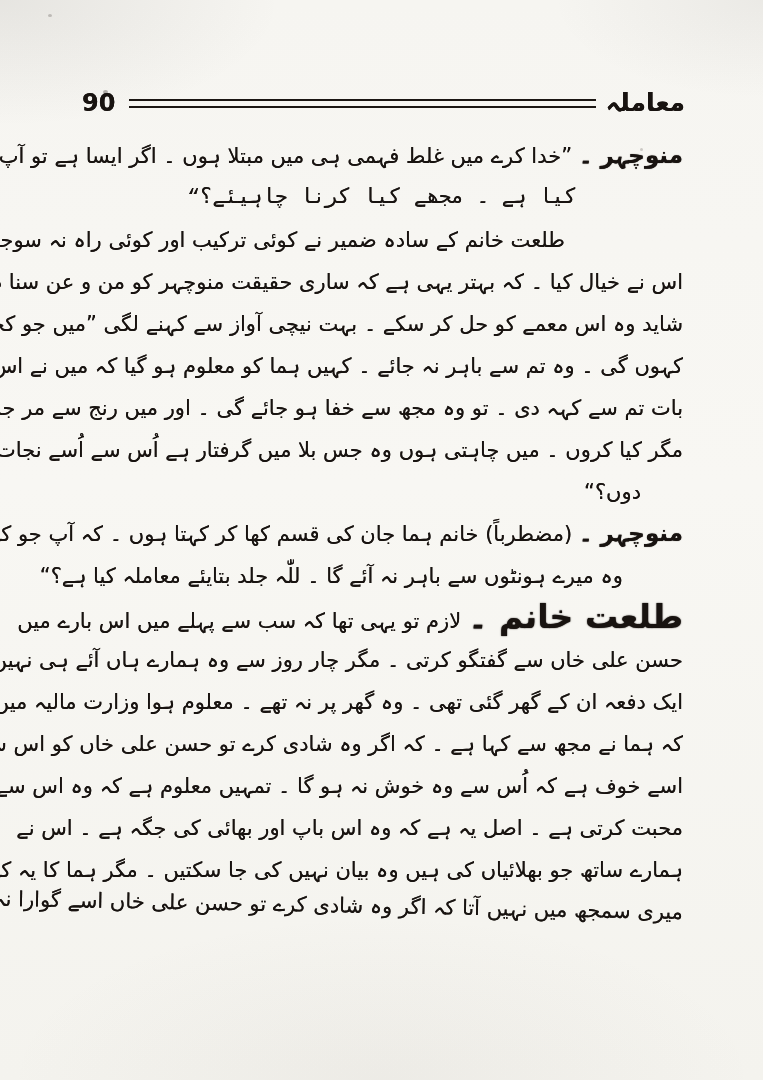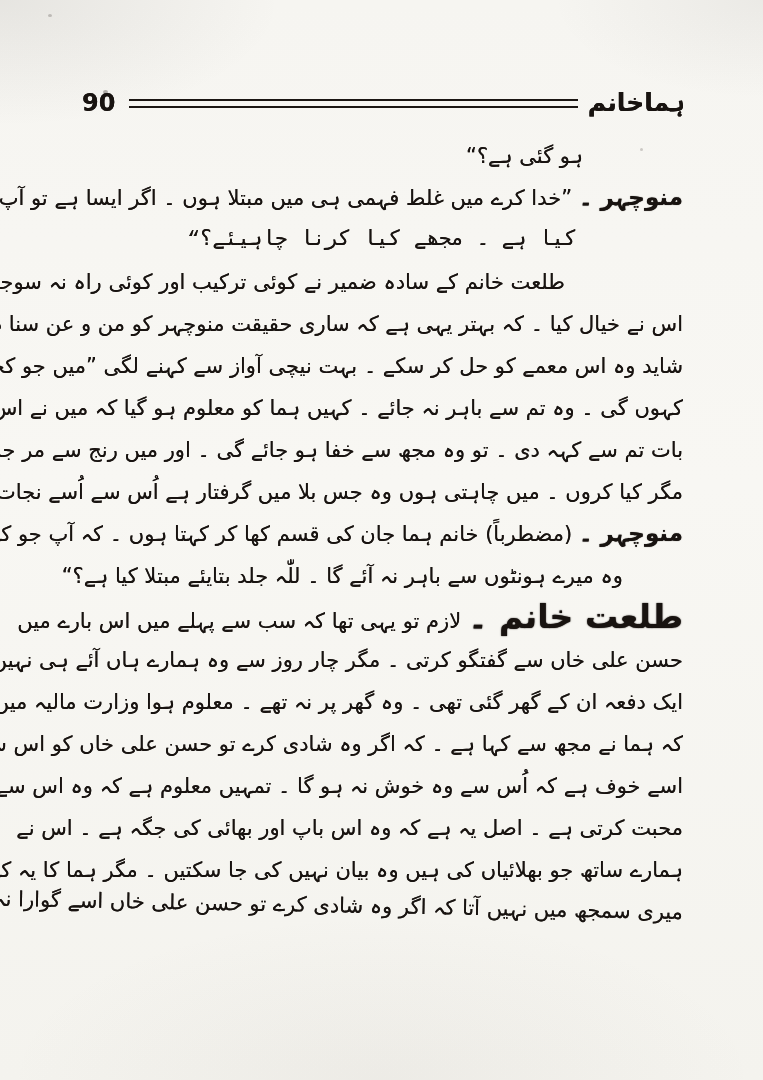--- a/index.html
+++ b/index.html
@@ -83,29 +83,26 @@
 </head>
 <body>
 
 <div class="page">
 
   <div class="speck s1"></div>
   <div class="speck s2"></div>
   <div class="speck s3"></div>
 
   <div class="header">
-    <span class="book-title">ہماخانم</span>
+    <span class="book-title">معاملہ</span>
     <span class="rule"></span>
     <span class="page-number">90</span>
   </div>
 
   <div class="body-text">
-    <div class="line indent-lg">
-      <span class="speaker"></span><span>ہو گئی ہے؟“</span>
-    </div>
     <div class="line">
       <span class="speaker">منوچہر ۔</span><span>”خدا کرے میں غلط فہمی ہی میں مبتلا ہوں ۔ اگر ایسا ہے تو آپ کی رائے</span>
     </div>
     <div class="line centered">
       <span class="speaker"></span><span>کیا ہے ۔ مجھے کیا کرنا چاہیئے؟“</span>
     </div>
     <div class="line indent-para">
       <span class="speaker"></span><span>طلعت خانم کے سادہ ضمیر نے کوئی ترکیب اور کوئی راہ نہ سوجھائی ۔</span>
     </div>
     <div class="line">
@@ -116,25 +113,28 @@
     </div>
     <div class="line">
       <span class="speaker"></span><span>کہوں گی ۔ وہ تم سے باہر نہ جائے ۔ کہیں ہما کو معلوم ہو گیا کہ میں نے اس کی</span>
     </div>
     <div class="line">
       <span class="speaker"></span><span>بات تم سے کہہ دی ۔ تو وہ مجھ سے خفا ہو جائے گی ۔ اور میں رنج سے مر جاؤں گی</span>
     </div>
     <div class="line">
       <span class="speaker"></span><span>مگر کیا کروں ۔ میں چاہتی ہوں وہ جس بلا میں گرفتار ہے اُس سے اُسے نجات</span>
     </div>
+    <div class="line indent-sm">
+      <span class="speaker"></span><span>دوں؟“</span>
+    </div>
     <div class="line">
       <span class="speaker">منوچہر ۔</span><span>(مضطرباً) خانم ہما جان کی قسم کھا کر کہتا ہوں ۔ کہ آپ جو کہیں گی</span>
     </div>
     <div class="line indent-md">
-      <span class="speaker"></span><span>وہ میرے ہونٹوں سے باہر نہ آئے گا ۔ للّٰہ جلد بتایئے مبتلا کیا ہے؟“</span>
+      <span class="speaker"></span><span>وہ میرے ہونٹوں سے باہر نہ آئے گا ۔ للّٰہ جلد بتایئے معاملہ کیا ہے؟“</span>
     </div>
     <div class="line heading-line">
       <span class="speaker">طلعت خانم ۔</span><span>لازم تو یہی تھا کہ سب سے پہلے میں اس بارے میں</span>
     </div>
     <div class="line">
       <span class="speaker"></span><span>حسن علی خاں سے گفتگو کرتی ۔ مگر چار روز سے وہ ہمارے ہاں آئے ہی نہیں ۔</span>
     </div>
     <div class="line">
       <span class="speaker"></span><span>ایک دفعہ ان کے گھر گئی تھی ۔ وہ گھر پر نہ تھے ۔ معلوم ہوا وزارت مالیہ میں</span>
     </div>

